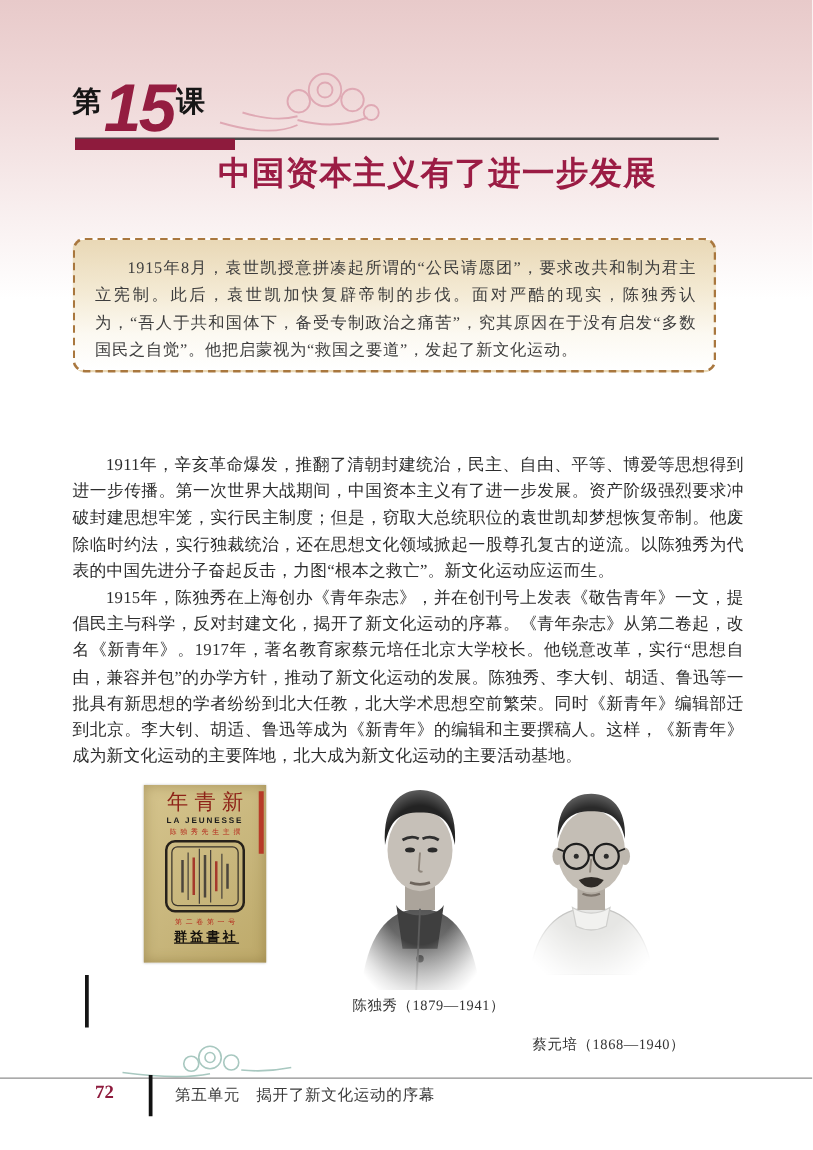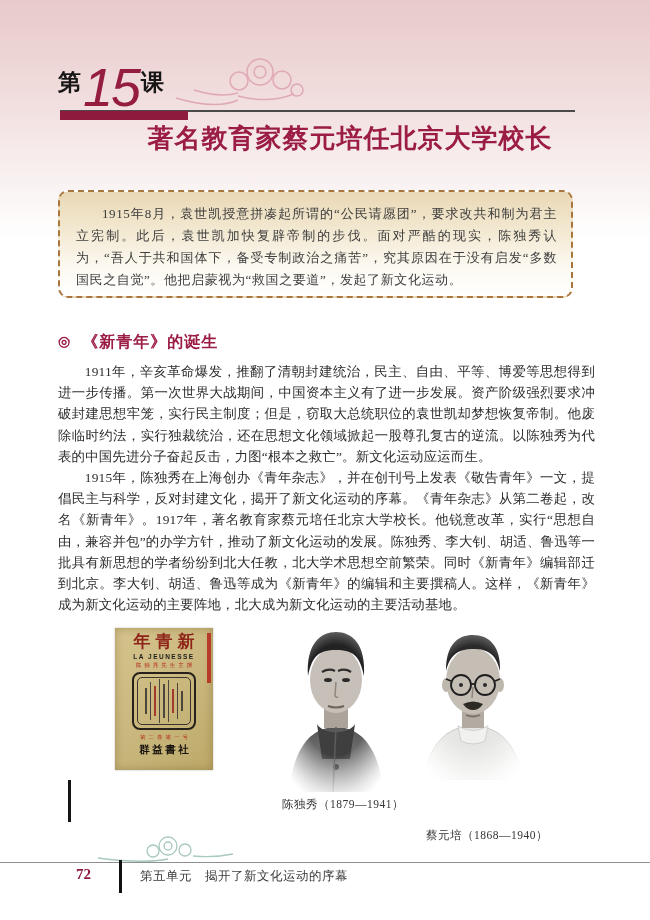--- a/index.html
+++ b/index.html
@@ -7,21 +7,21 @@
   .page {
     position:relative; width:650px; height:920px; overflow:hidden;
     background:linear-gradient(180deg,#e8caca 0%,#efd8d8 8%,#f8eeee 18%,#ffffff 26%,#ffffff 100%);
   }
   .abs { position:absolute; }
 
   
   .lesson-no { left:58px; top:56px; white-space:nowrap; }
   .lesson-no .zh { font-size:23px; color:#161616; font-weight:bold; vertical-align:14px; }
   .lesson-no .num {
-    font-family:"Liberation Sans", sans-serif; font-style:italic; font-weight:normal;
+    font-family:"Liberation Sans", sans-serif; font-style:italic; font-weight:bold;
     font-size:54px; color:#941d40; letter-spacing:-2px; vertical-align:-2px; padding:0 2px;
   }
   .head-rule { left:60px; top:110px; width:515px; height:2px; background:#4a4a4a; }
   .head-bar  { left:60px; top:111px; width:128px; height:9px; background:#8e1b3d; }
   .page-title {
     left:120px; top:121px; width:460px; text-align:center;
     font-family:"Liberation Sans", sans-serif; font-weight:bold;
     font-size:26px; color:#9b1c44; letter-spacing:1px;
   }
 
@@ -49,36 +49,36 @@
     text-align:justify; text-indent:2em;
   }
 
   
   .cover {
     left:115px; top:628px; width:98px; height:142px;
     background:linear-gradient(135deg,#d5c48d 0%,#c8b67c 55%,#bda969 100%);
     box-shadow:inset 0 0 10px rgba(110,85,30,.4), 0 0 2px rgba(0,0,0,.25);
   }
   .cover .c-title { position:absolute; top:2px; left:0; width:100%; text-align:center;
-    font-weight:bold; font-size:17px; color:#8e2318; letter-spacing:5px; text-indent:5px; }
+    font-weight:normal; font-size:17px; color:#8e2318; letter-spacing:5px; text-indent:5px; }
   .cover .c-sub { position:absolute; top:25px; left:0; width:100%; text-align:center;
     font-family:"Liberation Sans", sans-serif; font-weight:bold; font-size:6.5px;
     letter-spacing:1.5px; color:#1c1c1c; }
   .cover .c-red { position:absolute; top:34px; left:0; width:100%; text-align:center;
     font-size:5.5px; color:#b5271b; letter-spacing:3px; text-indent:3px; }
   .cover .c-frame { position:absolute; left:17px; top:44px; width:64px; height:58px;
     border:2px solid #26211a; border-radius:8px; padding:3px; }
   .cover .c-frame-in { width:100%; height:100%; border:1px solid #3a342b; border-radius:5px;
     display:flex; justify-content:center; align-items:center; gap:3px; }
   .cover .c-frame-in i { display:block; width:1.5px; background:#4c463c; }
   .cover .c-frame-in i.red { background:#a5392b; }
   .cover .c-vol { position:absolute; top:106px; left:0; width:100%; text-align:center;
     font-size:5.5px; color:#b5271b; letter-spacing:3px; text-indent:3px; }
   .cover .c-pub { position:absolute; top:115px; left:0; width:100%; text-align:center;
-    font-weight:bold; font-size:10.5px; color:#16120d; letter-spacing:2.5px; text-indent:2.5px; }
+    font-weight:bold; font-size:10.5px; color:#16120d; letter-spacing:2.5px; text-indent:2.5px;text-decoration:underline; }
   .cover .c-strip { position:absolute; right:2px; top:5px; width:4px; height:50px;
     background:#b5271b; opacity:.85; }
 
   
   .cap-bar { left:68px; top:780px; width:3px; height:42px; background:#151515; }
   .mag-caption { left:79px; top:777px; width:198px;
     font-size:10.5px; line-height:15.5px; color:#4a4a4a; letter-spacing:0.3px;
     text-align:justify; text-indent:2em; }
   .p-cap { text-align:center; font-size:11.5px; color:#333333; letter-spacing:0.5px; }
   .p-cap-1 { left:268px; top:797px; width:150px; }
@@ -115,29 +115,26 @@
       <circle cx="129" cy="40" r="6"></circle>
       <path d="M8,48 q40,12 62,2"></path>
         <path d="M26,40 q26,8 44,3"></path>
         <path d="M70,46 q30,8 56,-2"></path>
     </svg>
   </div>
 
   <div class="abs head-rule"></div>
   <div class="abs head-bar"></div>
 
-  <div class="abs page-title">著名教育家蔡元培任北京大学校长</div>
+  <div class="abs page-title">中国资本主义有了进一步发展</div>
 
   <div class="abs intro-box">
     <p>1915年8月，袁世凯授意拼凑起所谓的“公民请愿团”，要求改共和制为君主立宪制。此后，袁世凯加快复辟帝制的步伐。面对严酷的现实，陈独秀认为，“吾人于共和国体下，备受专制政治之痛苦”，究其原因在于没有启发“多数国民之自觉”。他把启蒙视为“救国之要道”，发起了新文化运动。</p>
   </div>
 
-  <div class="abs sec-head">
-    <span class="marker">◎</span><span class="txt">《新青年》的诞生</span>
-  </div>
 
   <div class="abs bodytext">
     <p>1911年，辛亥革命爆发，推翻了清朝封建统治，民主、自由、平等、博爱等思想得到进一步传播。第一次世界大战期间，中国资本主义有了进一步发展。资产阶级强烈要求冲破封建思想牢笼，实行民主制度；但是，窃取大总统职位的袁世凯却梦想恢复帝制。他废除临时约法，实行独裁统治，还在思想文化领域掀起一股尊孔复古的逆流。以陈独秀为代表的中国先进分子奋起反击，力图“根本之救亡”。新文化运动应运而生。</p>
     <p>1915年，陈独秀在上海创办《青年杂志》，并在创刊号上发表《敬告青年》一文，提倡民主与科学，反对封建文化，揭开了新文化运动的序幕。《青年杂志》从第二卷起，改名《新青年》。1917年，著名教育家蔡元培任北京大学校长。他锐意改革，实行“思想自由，兼容并包”的办学方针，推动了新文化运动的发展。陈独秀、李大钊、胡适、鲁迅等一批具有新思想的学者纷纷到北大任教，北大学术思想空前繁荣。同时《新青年》编辑部迁到北京。李大钊、胡适、鲁迅等成为《新青年》的编辑和主要撰稿人。这样，《新青年》成为新文化运动的主要阵地，北大成为新文化运动的主要活动基地。</p>
   </div>
 
   <div class="abs cover">
     <div class="c-title">年青新</div>
     <div class="c-sub">LA JEUNESSE</div>
     <div class="c-red">陈独秀先生主撰</div>

